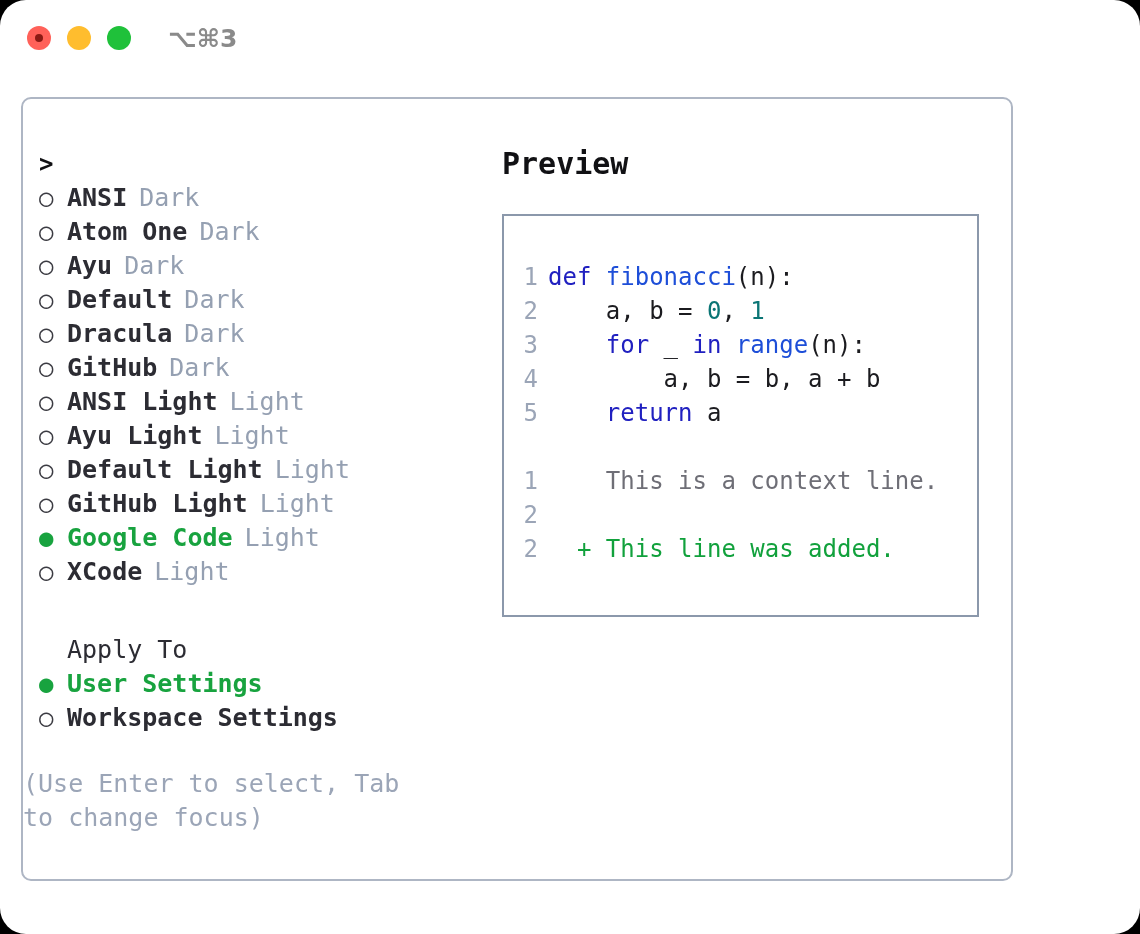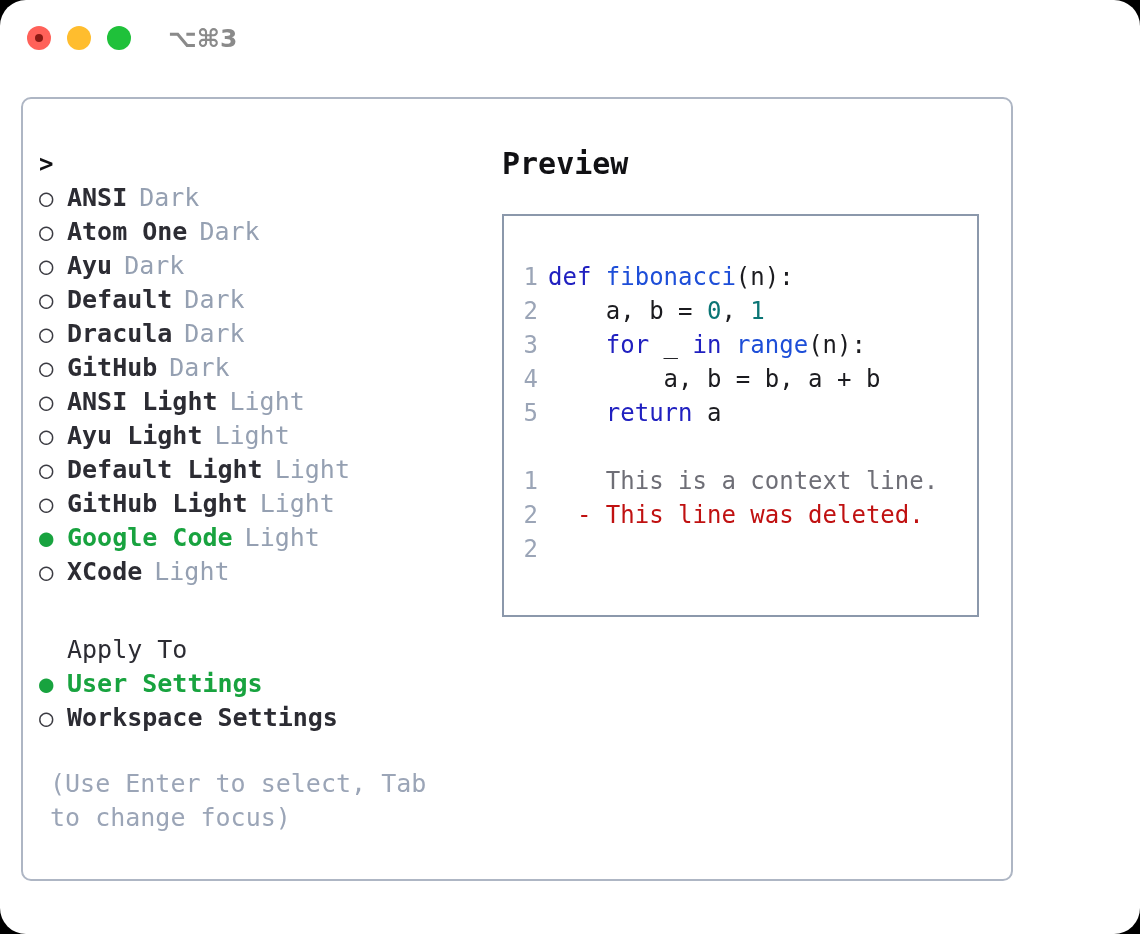--- a/index.html
+++ b/index.html
@@ -130,21 +130,21 @@
   }
 
   .section-title {
     color: #2c2c33;
   }
 
   .spacer-lg { height: 44px; }
 
   .hint {
     position: absolute;
-    left: 27px;
+    left: 0;
     top: 668px;
     width: 420px;
     font-size: 25px;
     line-height: 34px;
     color: #9ba5b7;
   }
 
   
   .right-col {
     position: absolute;
@@ -310,20 +310,20 @@
         <div id="code-block">
             <div class="code-line"><span class="lineno">1</span><span class="code-text"><span class="tok-kw">def </span><span class="tok-fn">fibonacci</span><span class="tok-plain">(n):</span></span></div>
             <div class="code-line"><span class="lineno">2</span><span class="code-text"><span class="tok-plain">    a, b = </span><span class="tok-num">0</span><span class="tok-plain">, </span><span class="tok-num">1</span></span></div>
             <div class="code-line"><span class="lineno">3</span><span class="code-text"><span class="tok-plain">    </span><span class="tok-kw">for</span><span class="tok-plain"> _ </span><span class="tok-kw">in</span><span class="tok-plain"> </span><span class="tok-fn">range</span><span class="tok-plain">(n):</span></span></div>
             <div class="code-line"><span class="lineno">4</span><span class="code-text"><span class="tok-plain">        a, b = b, a + b</span></span></div>
             <div class="code-line"><span class="lineno">5</span><span class="code-text"><span class="tok-plain">    </span><span class="tok-kw">return</span><span class="tok-plain"> a</span></span></div>
           </div>
         <div class="diff-gap"></div>
         <div id="diff-block">
             <div class="code-line"><span class="lineno">1</span><span class="diff-context">  <span> </span><span> This is a context line.</span></span></div>
-            <div class="code-line"><span class="lineno">2</span><span class="diff-del">  <span>-</span><span> This line was deleted.</span></span></div>
             <div class="code-line"><span class="lineno">2</span></div>
+            <div class="code-line"><span class="lineno">2</span><span class="diff-add">  <span>+</span><span> This line was added.</span></span></div>
           </div>
       </div>
     </div>
 
   </div>
 </div>
 
 </body></html>

